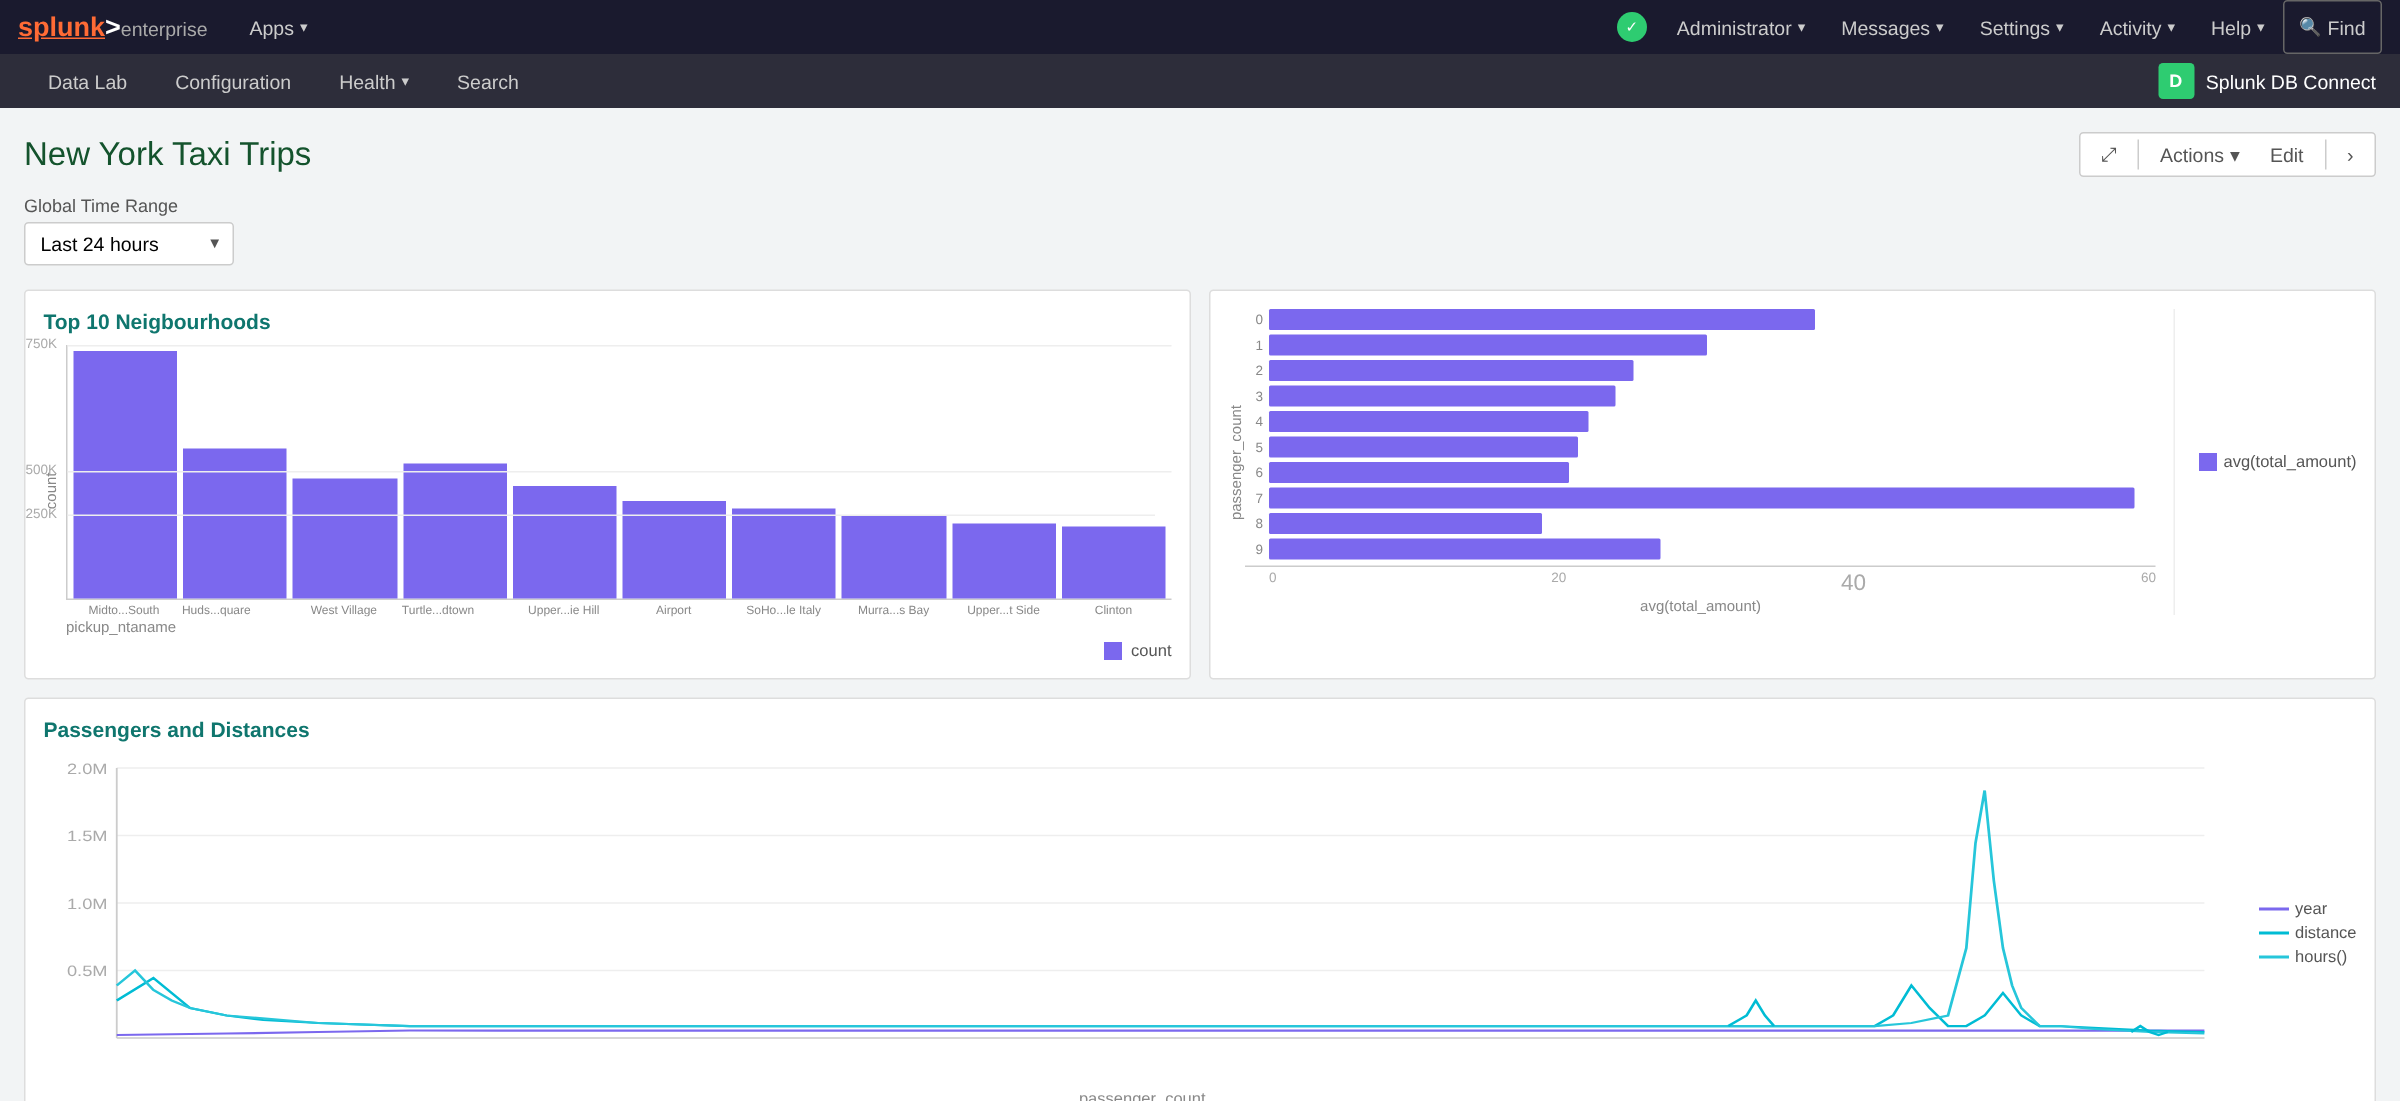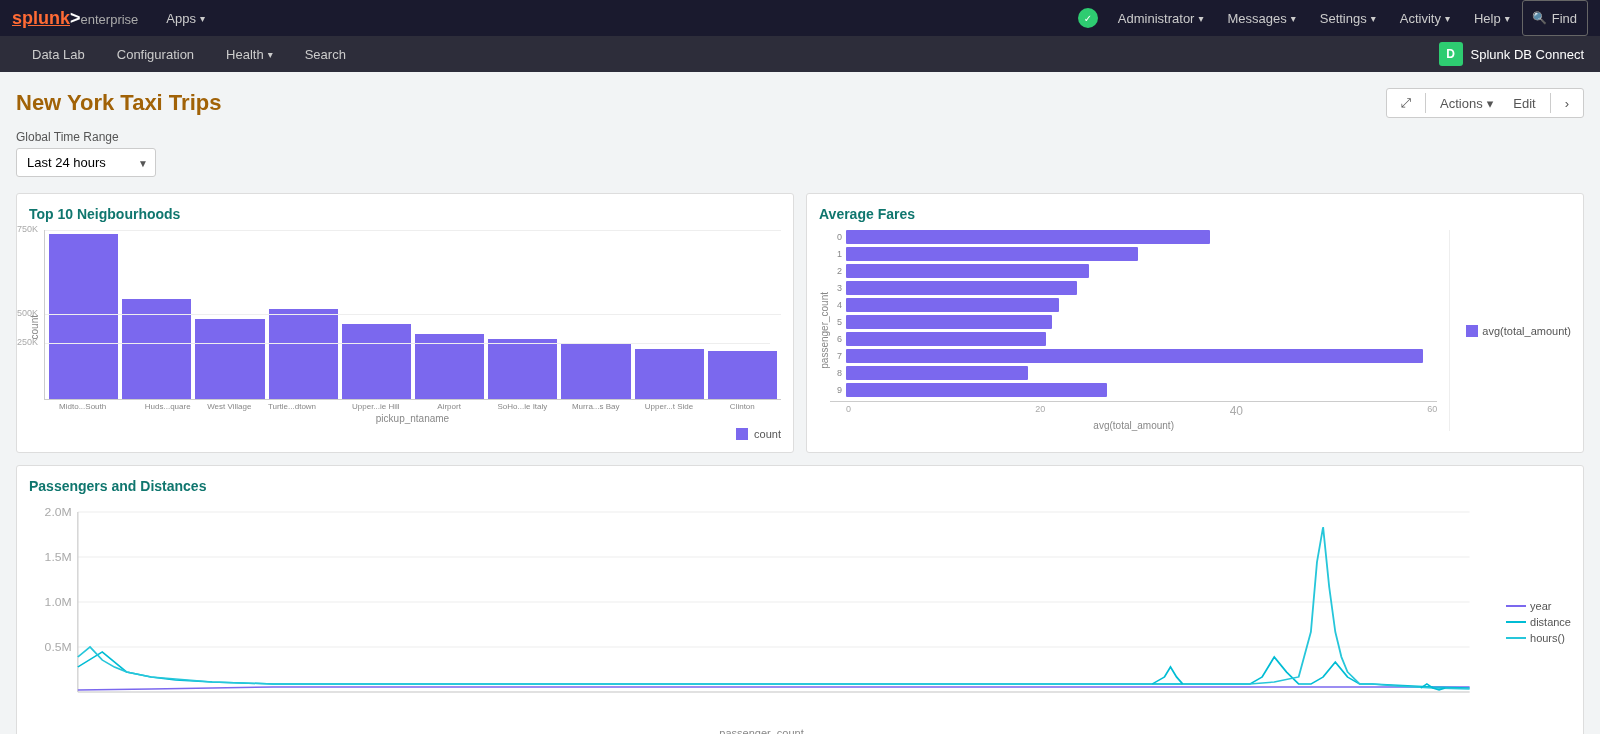--- a/index.html
+++ b/index.html
@@ -92,22 +92,22 @@
 
     
     .title-bar {
       display: flex;
       align-items: center;
       justify-content: space-between;
       margin-bottom: 12px;
     }
     .page-title {
       font-size: 22px;
-      font-weight: 700;
-      color: #a16207;
+      font-weight: 400;
+      color: #14532d;
     }
     .title-actions {
       display: flex;
       align-items: center;
       gap: 8px;
       background: #fff;
       border: 1px solid #ccc;
       border-radius: 3px;
       padding: 4px 8px;
     }
@@ -357,42 +357,41 @@
                   <div class="bar" style="height:50px;"></div>
                 </div>
               <div class="bar-group">
                   <div class="bar" style="height:48px;"></div>
                 </div>
             </div>
           </div>
 
           <div style="display:flex;padding:0 4px;gap:4px;margin-top:2px;">
             <div style="flex:1;text-align:center;font-size:8px;color:#888;overflow:hidden;text-overflow:ellipsis;white-space:nowrap;">Midto...South</div>
-            <div style="flex:1;text-align:right;font-size:8px;color:#888;overflow:hidden;text-overflow:ellipsis;white-space:nowrap;">Huds...quare</div>
+            <div style="flex:1;text-align:left;font-size:8px;color:#888;overflow:hidden;text-overflow:ellipsis;white-space:nowrap;">Huds...quare</div>
             <div style="flex:1;text-align:center;font-size:8px;color:#888;overflow:hidden;text-overflow:ellipsis;white-space:nowrap;">West Village</div>
             <div style="flex:1;text-align:left;font-size:8px;color:#888;overflow:hidden;text-overflow:ellipsis;white-space:nowrap;">Turtle...dtown</div>
             <div style="flex:1;text-align:center;font-size:8px;color:#888;overflow:hidden;text-overflow:ellipsis;white-space:nowrap;">Upper...ie Hill</div>
             <div style="flex:1;text-align:center;font-size:8px;color:#888;overflow:hidden;text-overflow:ellipsis;white-space:nowrap;">Airport</div>
             <div style="flex:1;text-align:center;font-size:8px;color:#888;overflow:hidden;text-overflow:ellipsis;white-space:nowrap;">SoHo...le Italy</div>
             <div style="flex:1;text-align:center;font-size:8px;color:#888;overflow:hidden;text-overflow:ellipsis;white-space:nowrap;">Murra...s Bay</div>
             <div style="flex:1;text-align:center;font-size:8px;color:#888;overflow:hidden;text-overflow:ellipsis;white-space:nowrap;">Upper...t Side</div>
             <div style="flex:1;text-align:center;font-size:8px;color:#888;overflow:hidden;text-overflow:ellipsis;white-space:nowrap;">Clinton</div>
           </div>
-          <div style="text-align:center;font-size:10px;color:#888;margin-top:2px;">pickup_ntaname</div>
+          <div style="text-align:left;font-size:10px;color:#888;margin-top:2px;">pickup_ntaname</div>
         </div>
       </div>
 
       <div style="display:flex;justify-content:flex-end;margin-top:4px;gap:6px;align-items:center;">
         <div style="width:12px;height:12px;background:#7b68ee;"></div>
         <span style="font-size:11px;color:#555;">count</span>
       </div>
     </div>
 
     <div class="chart-panel chart-panel-right">
-      <div class="chart-title">Average Fares</div>
       <div style="display:flex;">
         <div style="display:flex;align-items:center;">
           <span style="writing-mode:vertical-rl;transform:rotate(180deg);font-size:10px;color:#888;white-space:nowrap;">passenger_count</span>
         </div>
         <div style="flex:1;">
 
           <div style="display:flex;flex-direction:column;gap:3px;border-bottom:1px solid #ccc;padding-bottom:4px;">
             <div style="display:flex;align-items:center;gap:4px;">
               <div style="font-size:9px;color:#888;width:12px;text-align:right;">0</div>
               <div class="hbar-bar" style="width:60%;"></div>
@@ -431,21 +430,21 @@
             </div>
             <div style="display:flex;align-items:center;gap:4px;">
               <div style="font-size:9px;color:#888;width:12px;text-align:right;">9</div>
               <div class="hbar-bar" style="width:43%;"></div>
             </div>
           </div>
 
           <div style="display:flex;justify-content:space-between;margin-left:16px;margin-top:2px;">
             <span style="font-size:9px;color:#aaa;">0</span>
             <span style="font-size:9px;color:#aaa;">20</span>
-            <span style="font-size:12px;color:#aaa;">40</span>
+            <span style="font-size:15px;color:#aaa;">40</span>
             <span style="font-size:9px;color:#aaa;">60</span>
           </div>
           <div style="text-align:center;font-size:10px;color:#888;margin-top:2px;">avg(total_amount)</div>
         </div>
 
         <div style="display:flex;flex-direction:column;justify-content:center;padding-left:16px;border-left:1px solid #eee;margin-left:12px;gap:4px;font-size:11px;color:#555;">
           <div style="display:flex;align-items:center;gap:4px;">
             <div style="width:12px;height:12px;background:#7b68ee;"></div>
             <span>avg(total_amount)</span>
           </div>

